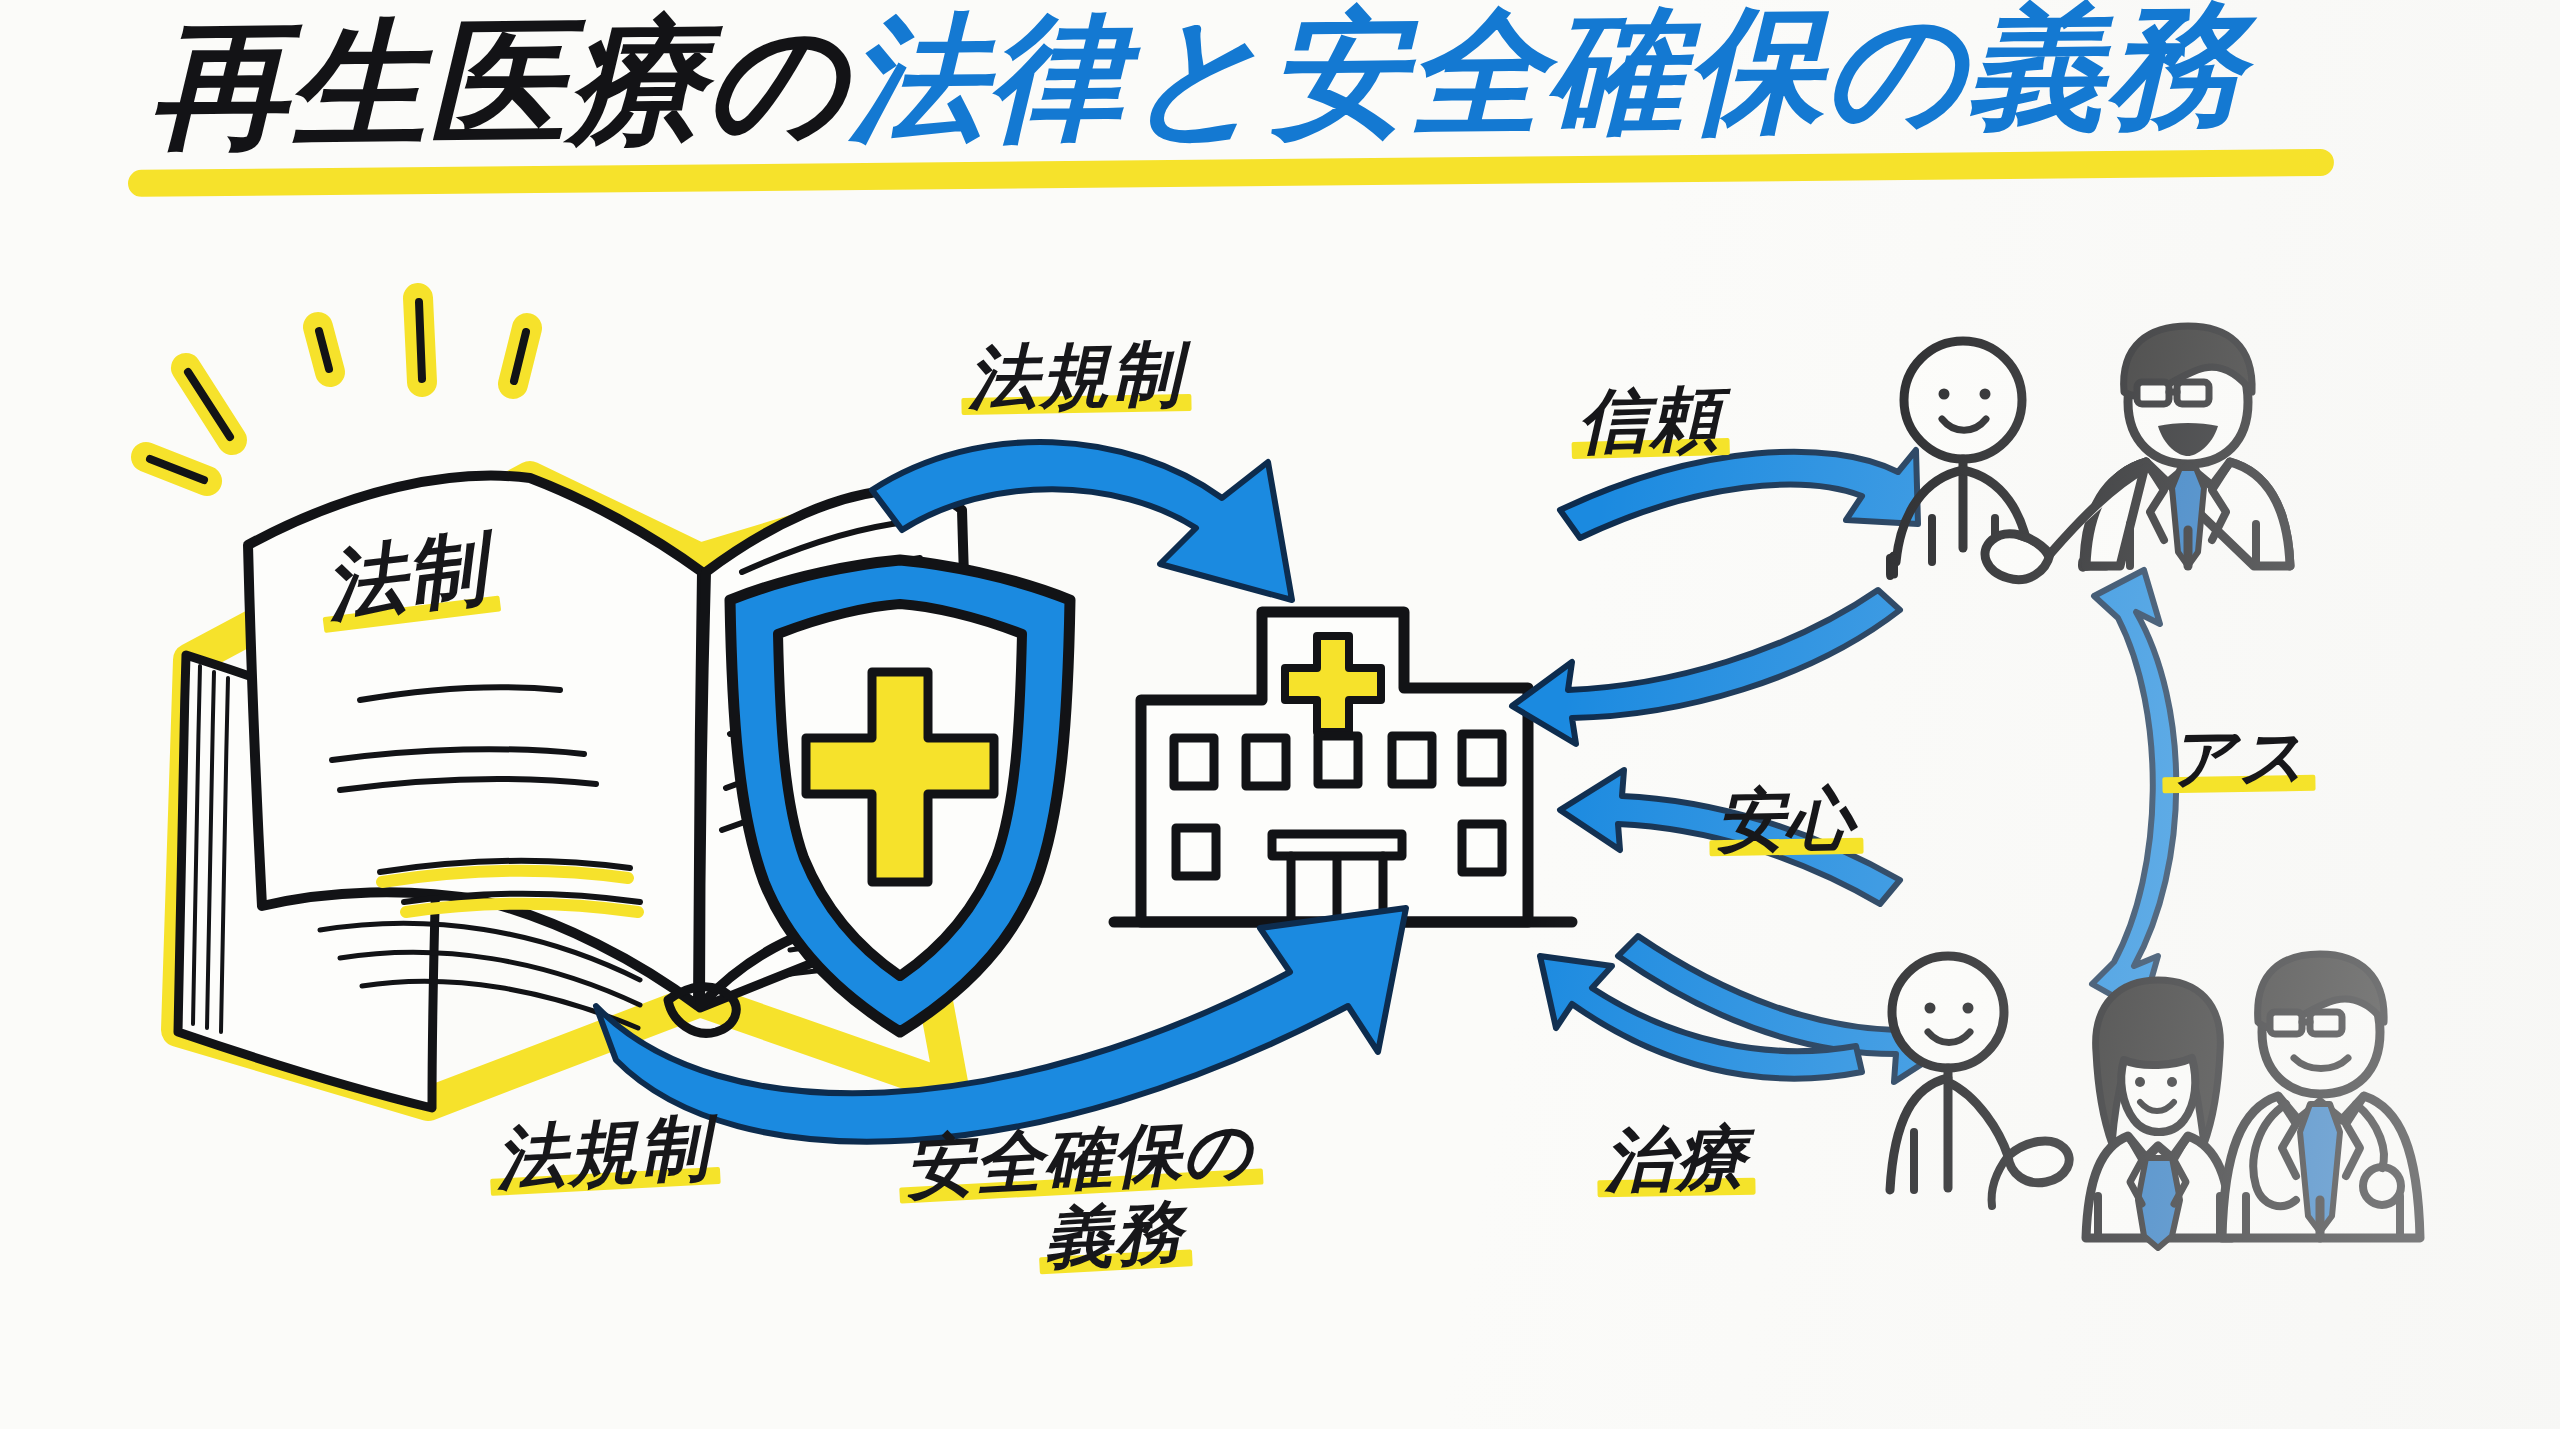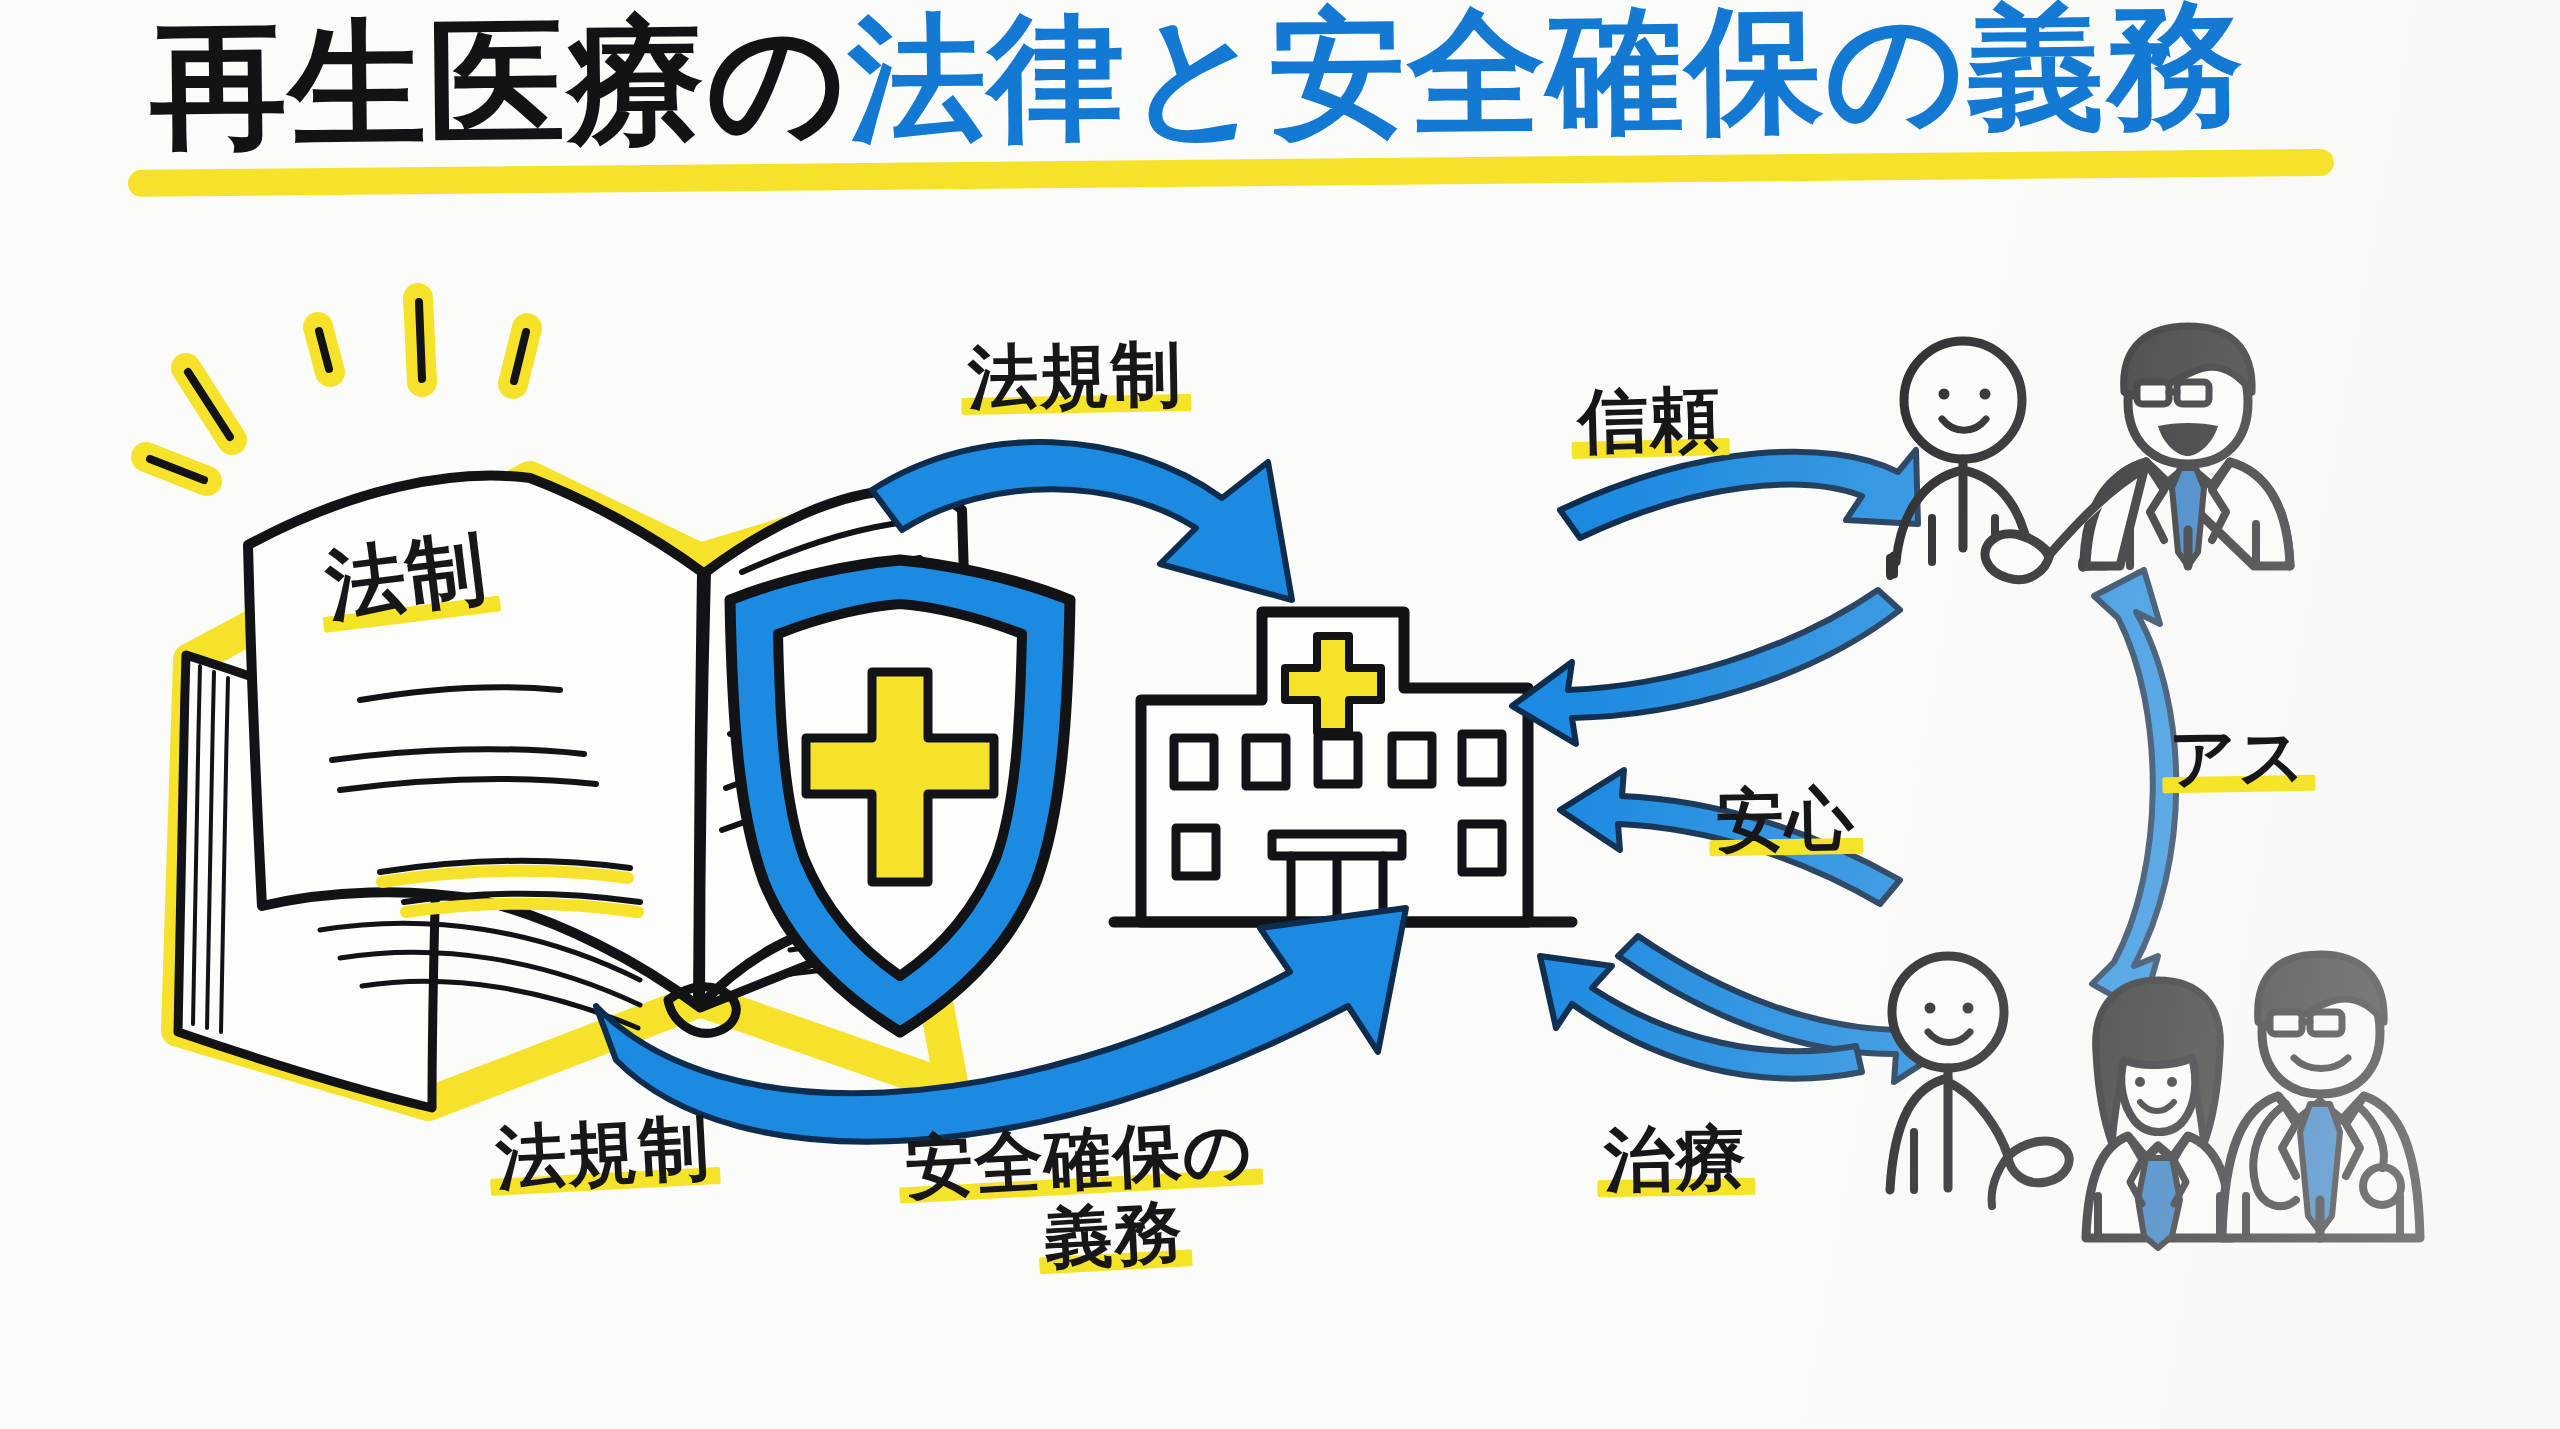--- a/index.html
+++ b/index.html
@@ -7,20 +7,21 @@
   body{
     font-family:"DejaVu Sans","Liberation Sans",sans-serif;
     -webkit-font-smoothing:antialiased;
   }
   #board{
     position:relative;
     width:2560px;
     height:1429px;
     background:#fbfbf9;
     overflow:hidden;
+    font-style:italic;
   }
   #board::after{
     content:"";
     position:absolute;inset:0;
     background:linear-gradient(100deg,rgba(250,250,248,0) 60%,rgba(244,244,242,.55) 100%);
     pointer-events:none;
   }
   svg.layer{position:absolute;left:0;top:0;width:2560px;height:1429px;overflow:visible;}
 
   

